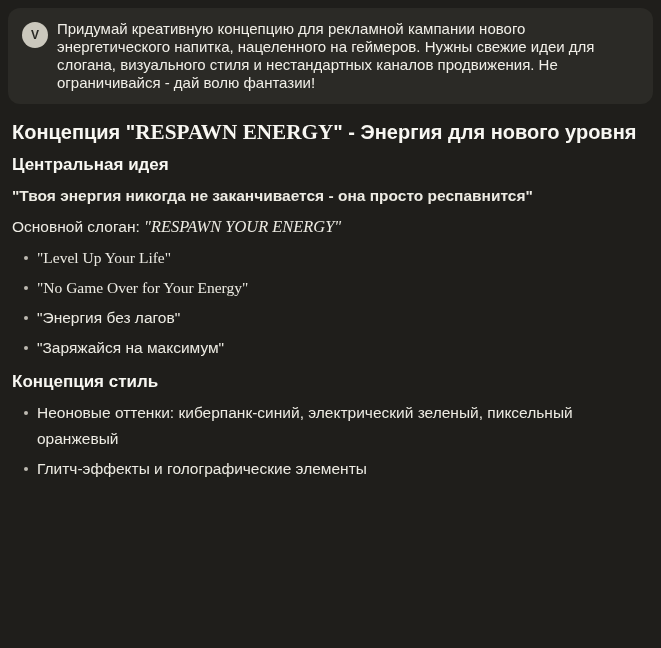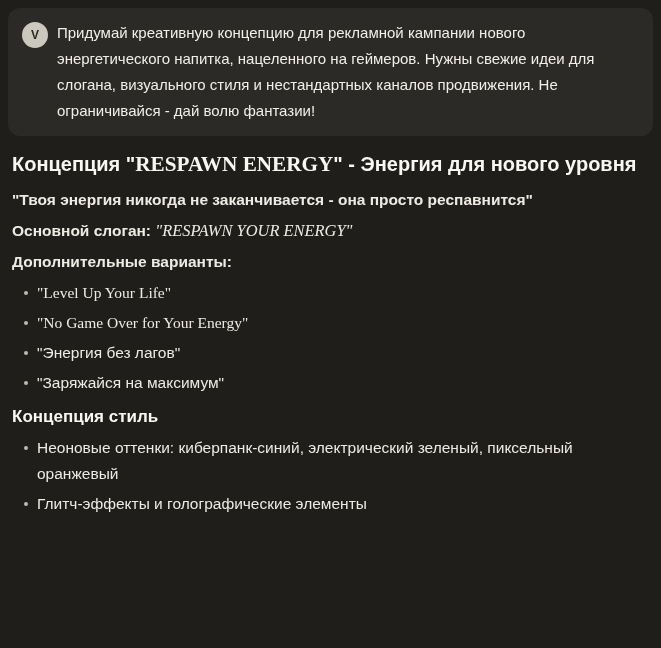--- a/index.html
+++ b/index.html
@@ -21,39 +21,39 @@
   }
   .avatar {
     flex: 0 0 26px; width: 26px; height: 26px; border-radius: 50%;
     background: var(--avatar-bg, #cbc8bd);
     color: var(--avatar-text, #2a2925);
     font-size: 12px; font-weight: 700;
     display: flex; align-items: center; justify-content: center;
     margin-top: 2px;
   }
   .user-text {
-    font-size: 15px; line-height: 26px; font-weight: 400;
+    font-size: 15px; line-height: 18px; font-weight: 400;
     color: var(--user-text, #f1efe8);
   }
 
   
   .assistant { padding: 0 14px 0 12px; }
   .assistant h1 {
     font-size: 20px; line-height: 24px; font-weight: 700;
     color: var(--heading-text, #f8f7f2);
     margin: 16px 0 11px;
   }
   .assistant h3 {
     font-size: 17px; line-height: 20px; font-weight: 700;
     color: var(--heading-text, #f8f7f2);
     margin: 11px 0 8px;
   }
   .assistant p { font-size: 15.5px; line-height: 26px; margin: 5px 0; }
   .bold { font-weight: 700; }
-  strong { font-weight: 700; text-align: center; }
+  strong { font-weight: 400; text-align: center; }
 
   
   .latin-serif { font-family: "Liberation Serif", serif; font-size: 1.06em; }
   .italic { font-style: italic; }
 
   .assistant ul { list-style: none; margin: 4px 0 6px; padding: 0 0 0 25px; }
   .assistant li {
     position: relative; font-size: 15.5px; line-height: 26px; margin: 0 0 4px;
   }
   .assistant li::before {
@@ -71,25 +71,25 @@
     <div class="avatar">
       <span>V</span>
     </div>
     <div class="user-text">Придумай креативную концепцию для рекламной кампании нового энергетического напитка, нацеленного на геймеров. Нужны свежие идеи для слогана, визуального стиля и нестандартных каналов продвижения. Не ограничивайся - дай волю фантазии!</div>
   </div>
 
   <div class="assistant">
 
     <h1><span>Концепция "</span><span class="latin-serif">RESPAWN ENERGY</span><span>" - Энергия для нового уровня</span></h1>
 
+    <h3>Центральная идея</h3>
     <p class="bold">"Твоя энергия никогда не заканчивается - она просто респавнится"</p>
 
     <p><strong>Основной слоган:</strong> <span class="latin-serif italic">"RESPAWN YOUR ENERGY"</span></p>
 
-    <p><strong>Дополнительные варианты:</strong></p>
     <ul>
       <li class="latin-serif">"Level Up Your Life"</li>
       <li class="latin-serif">"No Game Over for Your Energy"</li>
       <li>"Энергия без лагов"</li>
       <li>"Заряжайся на максимум"</li>
     </ul>
 
     <h3>Концепция стиль</h3>
     <ul>
       <li>Неоновые оттенки: киберпанк-синий, электрический зеленый, пиксельный оранжевый</li>

